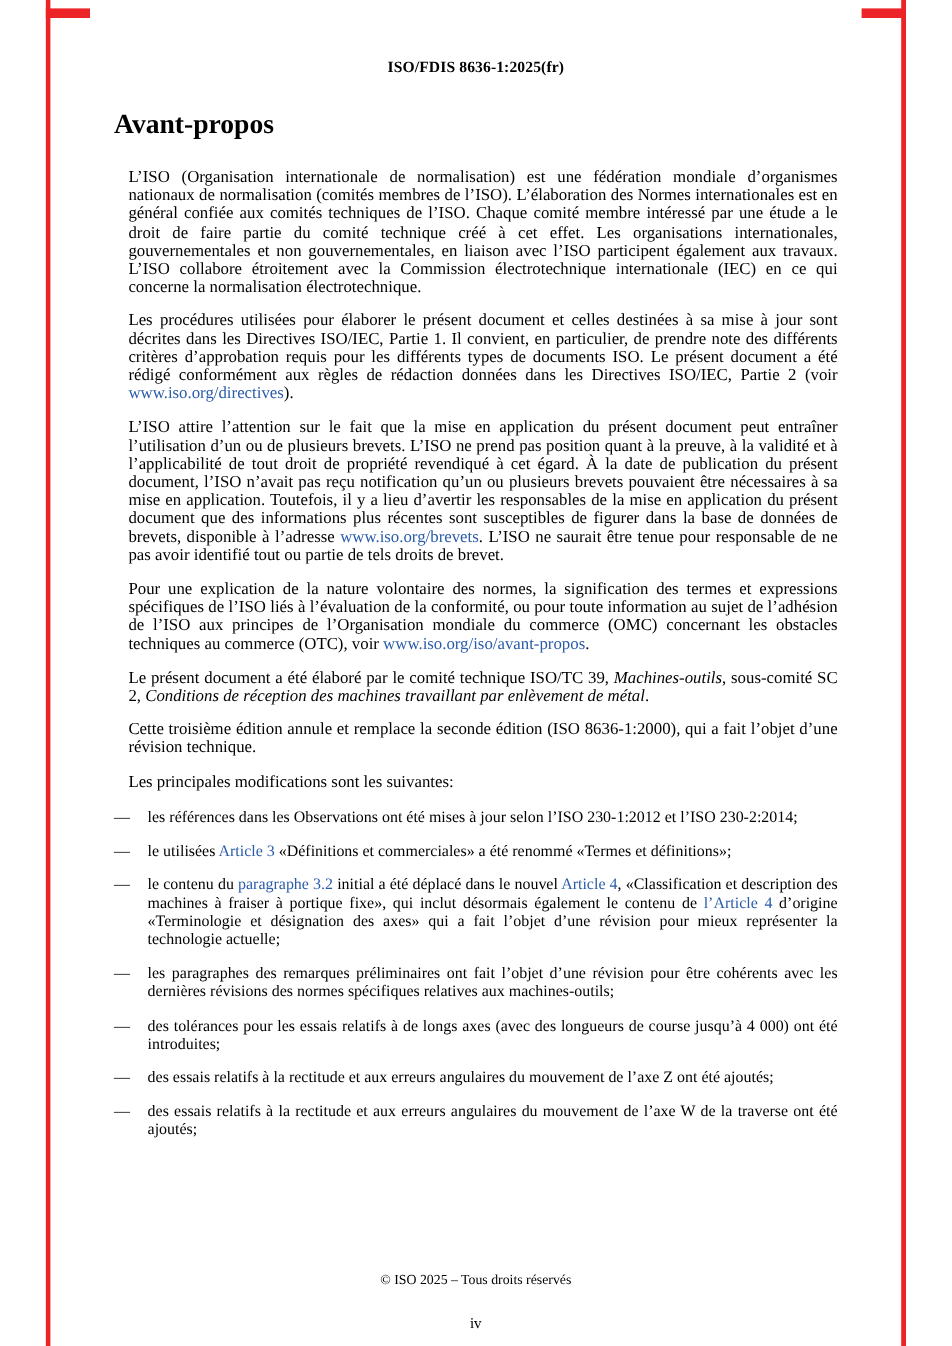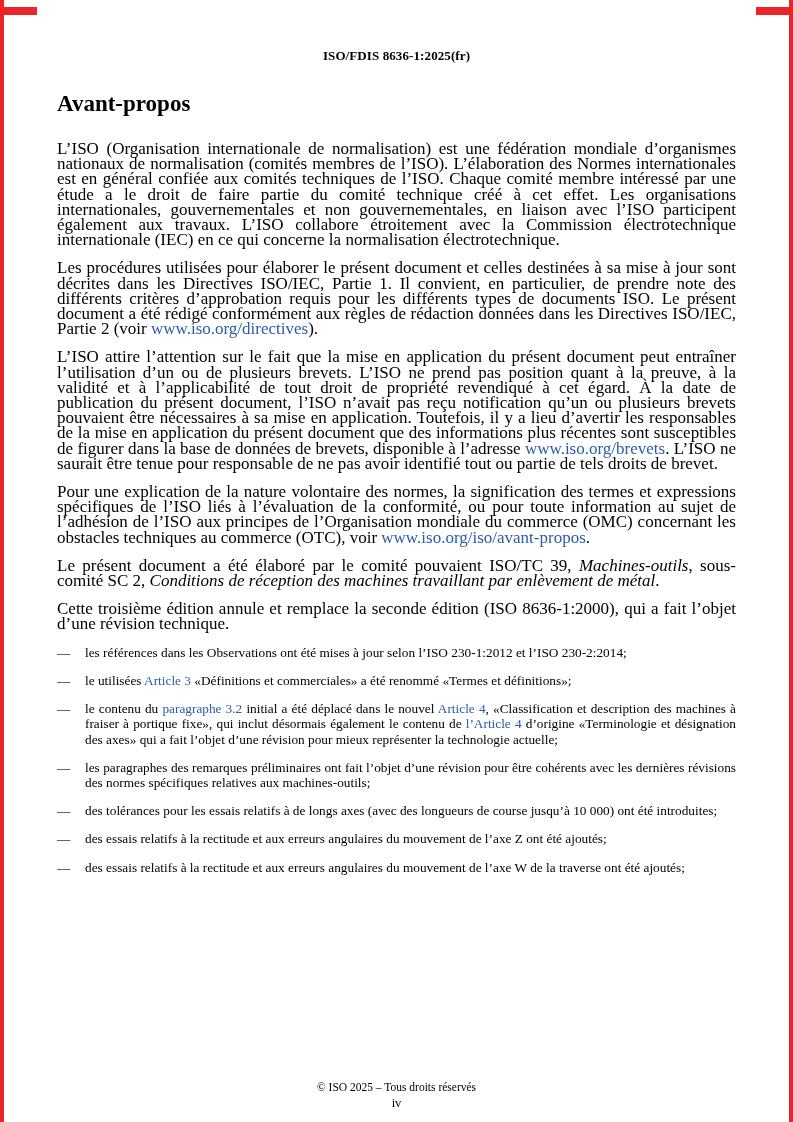--- a/index.html
+++ b/index.html
@@ -1,19 +1,19 @@
 <!DOCTYPE html>
 <html lang="fr" style="--border-red: #ec2427; --link-blue: #2a5ca9;"><head>
 <meta charset="utf-8">
 <style>
   * { margin:0; padding:0; box-sizing:border-box; }
   html,body { background:#ffffff; }
   .page {
     position:relative;
-    width:793px; height:1122px;
+    width:717px; height:1122px;
     margin:0 auto;
     background:#fff;
     font-family:"Liberation Serif", serif;
     color:#000;
     overflow:hidden;
   }
   .edge {
     position:absolute; top:0; bottom:0; width:4px;
     background:var(--border-red,#ec2427);
   }
@@ -35,23 +35,24 @@
   .title {
     margin:27px 57px 24px 57px;
     font-size:23px;
     font-weight:bold;
   }
   .docbody {
     margin:0 57px;
   }
   .para {
     text-align:justify;
-    font-size:17px;
+    font-size:14px;
     line-height:15.2px;
     margin-bottom:13px;
+    margin-left:12px;
   }
   .bullet-item {
     position:relative;
     padding-left:28px;
     text-align:justify;
     font-size:13.3px;
     line-height:15.2px;
     margin-bottom:13px;
   }
   .bullet-item .dash {
@@ -61,47 +62,48 @@
     color:var(--link-blue,#2a5ca9);
     cursor:pointer;
   }
   .italic { font-style:italic; }
   .footer {
     position:absolute;
     left:0; right:0; bottom:11px;
     text-align:center;
   }
   .footer .copyright { font-size:11.5px; line-height:15px;margin-top:21px; }
-  .footer .pagenum  { font-size:12.5px; line-height:16px; }
+  .footer .pagenum  { font-size:12.5px; line-height:16px;margin-top:20px; }
 </style>
 </head>
 <body>
 
 <div class="page">
   <div class="edge left"></div>
   <div class="edge right"></div>
   <div class="corner left"></div>
   <div class="corner right"></div>
 
   <div class="header">ISO/FDIS 8636-1:2025(fr)</div>
 
   <h1 class="title">Avant-propos</h1>
 
   <div class="docbody">
       <p class="para"><span>L’ISO (Organisation internationale de normalisation) est une fédération mondiale d’organismes nationaux de normalisation (comités membres de l’ISO). L’élaboration des Normes internationales est en général confiée aux comités techniques de l’ISO. Chaque comité membre intéressé par une étude a le droit de faire partie du comité technique créé à cet effet. Les organisations internationales, gouvernementales et non gouvernementales, en liaison avec l’ISO participent également aux travaux. L’ISO collabore étroitement avec la Commission électrotechnique internationale (IEC) en ce qui concerne la normalisation électrotechnique.</span></p>
       <p class="para"><span>Les procédures utilisées pour élaborer le présent document et celles destinées à sa mise à jour sont décrites dans les Directives ISO/IEC, Partie 1. Il convient, en particulier, de prendre note des différents critères d’approbation requis pour les différents types de documents ISO. Le présent document a été rédigé conformément aux règles de rédaction données dans les Directives ISO/IEC, Partie 2 (voir </span><span class="link">www.iso.org/directives</span><span>).</span></p>
       <p class="para"><span>L’ISO attire l’attention sur le fait que la mise en application du présent document peut entraîner l’utilisation d’un ou de plusieurs brevets. L’ISO ne prend pas position quant à la preuve, à la validité et à l’applicabilité de tout droit de propriété revendiqué à cet égard. À la date de publication du présent document, l’ISO n’avait pas reçu notification qu’un ou plusieurs brevets pouvaient être nécessaires à sa mise en application. Toutefois, il y a lieu d’avertir les responsables de la mise en application du présent document que des informations plus récentes sont susceptibles de figurer dans la base de données de brevets, disponible à l’adresse </span><span class="link">www.iso.org/brevets</span><span>. L’ISO ne saurait être tenue pour responsable de ne pas avoir identifié tout ou partie de tels droits de brevet.</span></p>
       <p class="para"><span>Pour une explication de la nature volontaire des normes, la signification des termes et expressions spécifiques de l’ISO liés à l’évaluation de la conformité, ou pour toute information au sujet de l’adhésion de l’ISO aux principes de l’Organisation mondiale du commerce (OMC) concernant les obstacles techniques au commerce (OTC), voir </span><span class="link">www.iso.org/iso/avant-propos</span><span>.</span></p>
-      <p class="para"><span>Le présent document a été élaboré par le comité pouvaient ISO/TC 39, </span><span class="italic">Machines-outils</span><span>, sous-comité SC 2, </span><span class="italic">Conditions de réception des machines travaillant par enlèvement de métal</span><span>.</span></p>
+      <p class="para"><span>Le présent document a été élaboré par le comité technique ISO/TC 39, </span><span class="italic">Machines-outils</span><span>, sous-comité SC 2, </span><span class="italic">Conditions de réception des machines travaillant par enlèvement de métal</span><span>.</span></p>
       <p class="para"><span>Cette troisième édition annule et remplace la seconde édition (ISO 8636-1:2000), qui a fait l’objet d’une révision technique.</span></p>
+      <p class="para"><span>Les principales modifications sont les suivantes:</span></p>
       <div class="bullet-item"><span class="dash">—</span><span><span>les références dans les Observations ont été mises à jour selon l’ISO 230-1:2012 et l’ISO 230-2:2014;</span></span></div>
       <div class="bullet-item"><span class="dash">—</span><span><span>le utilisées </span><span class="link">Article 3</span><span> «Définitions et commerciales» a été renommé «Termes et définitions»;</span></span></div>
       <div class="bullet-item"><span class="dash">—</span><span><span>le contenu du </span><span class="link">paragraphe 3.2</span><span> initial a été déplacé dans le nouvel </span><span class="link">Article 4</span><span>, «Classification et description des machines à fraiser à portique fixe», qui inclut désormais également le contenu de </span><span class="link">l’Article 4</span><span> d’origine «Terminologie et désignation des axes» qui a fait l’objet d’une révision pour mieux représenter la technologie actuelle;</span></span></div>
       <div class="bullet-item"><span class="dash">—</span><span><span>les paragraphes des remarques préliminaires ont fait l’objet d’une révision pour être cohérents avec les dernières révisions des normes spécifiques relatives aux machines-outils;</span></span></div>
-      <div class="bullet-item"><span class="dash">—</span><span><span>des tolérances pour les essais relatifs à de longs axes (avec des longueurs de course jusqu’à 10 000) ont été introduites;</span></span></div>
+      <div class="bullet-item"><span class="dash">—</span><span><span>des tolérances pour les essais relatifs à de longs axes (avec des longueurs de course jusqu’à 4 000) ont été introduites;</span></span></div>
       <div class="bullet-item"><span class="dash">—</span><span><span>des essais relatifs à la rectitude et aux erreurs angulaires du mouvement de l’axe Z ont été ajoutés;</span></span></div>
       <div class="bullet-item"><span class="dash">—</span><span><span>des essais relatifs à la rectitude et aux erreurs angulaires du mouvement de l’axe W de la traverse ont été ajoutés;</span></span></div>
     </div>
 
   <div class="footer">
     <div class="copyright">© ISO 2025 – Tous droits réservés</div>
     <div class="pagenum">iv</div>
   </div>
 </div>
 

